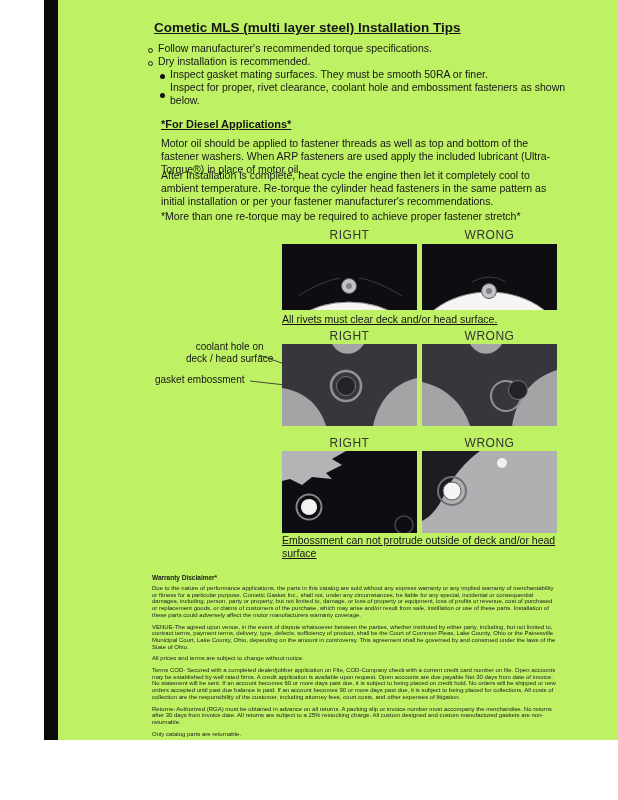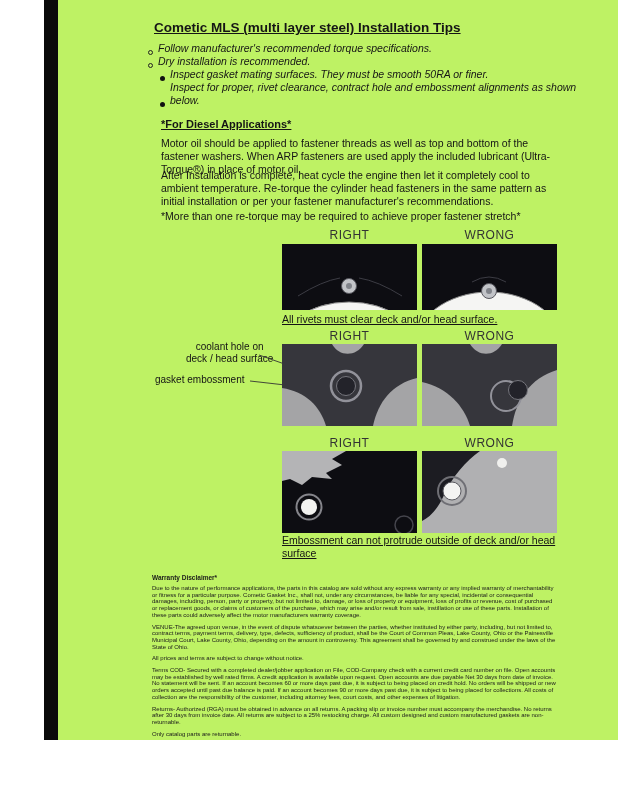--- a/index.html
+++ b/index.html
@@ -5,21 +5,21 @@
   * { margin:0; padding:0; box-sizing:border-box; }
   html,body { width:618px; height:800px; }
   body { font-family:"Liberation Sans", sans-serif; background:#ffffff; }
   .page { position:relative; width:618px; height:740px; background:#bef264; overflow:hidden; color:#151515;margin-left:44px; }
   .edge-left { position:absolute; left:0; top:0; width:14px; height:800px; background:#0b0b0b; }
   .edge-bottom { position:absolute; left:0; top:787px; width:618px; height:13px; background:#0b0b0b; }
 
   .title { position:absolute; left:110px; top:20px; font-size:13.5px; font-weight:bold; text-decoration:underline; white-space:nowrap; }
 
   .bullets { position:absolute; left:104px; top:42px; font-size:10.5px; line-height:13px; width:440px; }
-  .bullet { display:flex; align-items:flex-end;font-style:italic; }
+  .bullet { display:flex; align-items:center; }
   .marker-open { width:5px; height:5px; border:1px solid #222; border-radius:50%; margin:3.5px 5px 0 0; flex:none; }
   .marker-filled { width:5px; height:5px; background:#111; border-radius:50%; margin:3.5px 5px 0 0; flex:none; }
   .bullet.sub { padding-left:12px; }
 
   .diesel-heading { position:absolute; left:117px; top:118px; font-size:11px; font-weight:bold;text-decoration:underline; }
   .para { position:absolute; left:117px; width:398px; font-size:10.5px; line-height:13.2px; }
   .p1 { top:137px; }
   .p2 { top:169px; }
   .p3 { top:210px; }
 
@@ -65,21 +65,21 @@
     <div class="bullet">
       <span class="marker-open"></span>
       <span>Dry installation is recommended.</span>
     </div>
     <div class="bullet sub">
       <span class="marker-filled"></span>
       <span>Inspect gasket mating surfaces.  They must be smooth 50RA or finer.</span>
     </div>
     <div class="bullet sub">
       <span class="marker-filled"></span>
-      <span>Inspect for proper, rivet clearance, contract hole and embossment alignments as shown below.</span>
+      <span>Inspect for proper, rivet clearance, coolant hole and embossment fasteners as shown below.</span>
     </div>
   </div>
 
   <div class="diesel-heading">*For Diesel Applications*</div>
   <p class="para p2">After Installation is complete, heat cycle the engine then let it completely cool to ambient temperature. Re-torque the cylinder head fasteners in the same pattern as initial installation or per your fastener manufacturer's recommendations.</p>
   <p class="para p1">Motor oil should be applied to fastener threads as well as top and bottom of the fastener washers. When ARP fasteners are used apply the included lubricant (Ultra-Torque®) in place of motor oil.</p>
   <p class="para p3">*More than one re-torque may be required to achieve proper fastener stretch*</p>
 
   <div class="hdr c1 r1h">RIGHT</div>
   <div class="hdr c2 r1h">WRONG</div>

